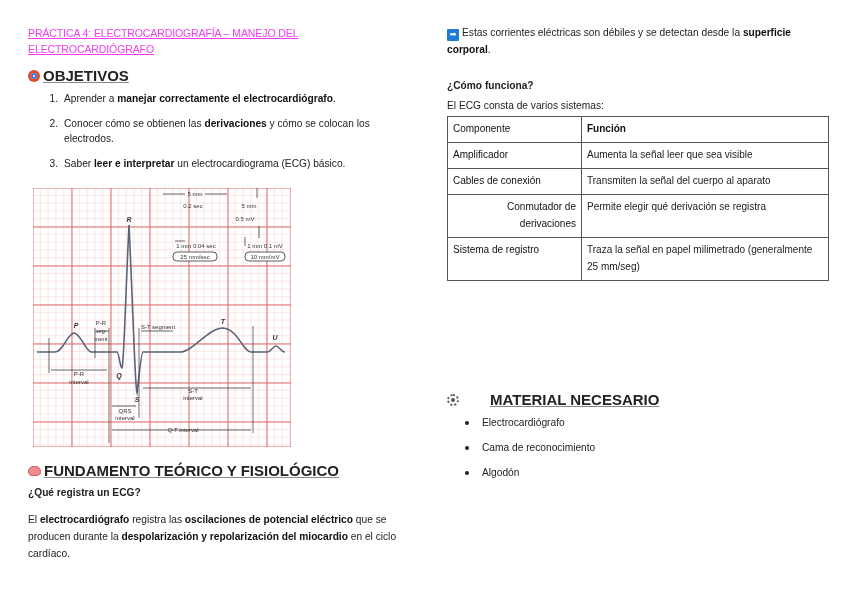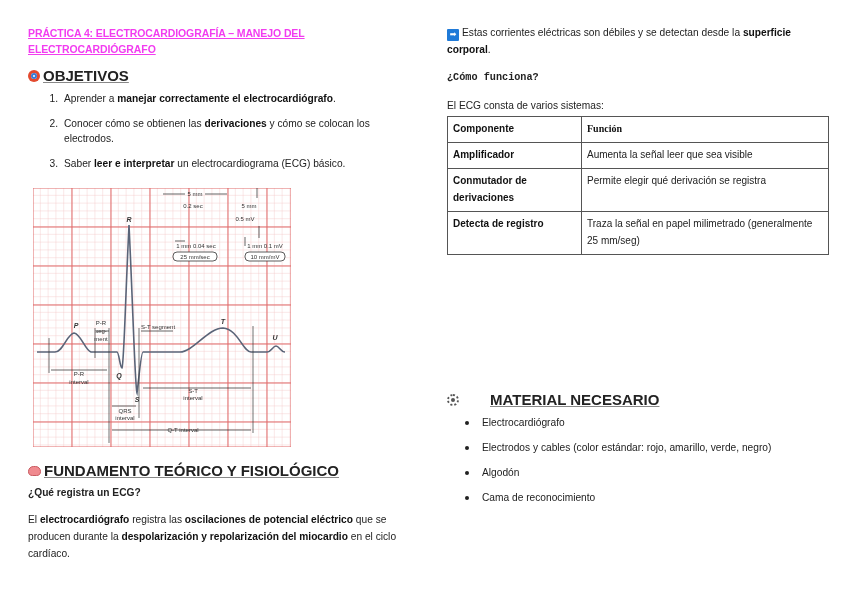--- a/index.html
+++ b/index.html
@@ -1,19 +1,19 @@
 <!DOCTYPE html>
 <html><head>
 <meta charset="utf-8">
 <style>
   html, body { margin: 0; padding: 0; background: #ffffff; }
   body { width: 848px; height: 599px; position: relative; overflow: hidden;
          font-family: "Liberation Sans", "DejaVu Sans", sans-serif; color: #222; }
   .abs { position: absolute; }
-  .title { left: 28px; top: 25px; width: 380px; font-size: 10.5px; font-weight: bold;
+  .title { left: 28px; top: 25px; width: 380px; font-size: 10.5px; font-weight: normal;
            color: #f23cf0; text-decoration: underline; line-height: 16px; letter-spacing: -0.1px; }
   .h2 { font-size: 15px; font-weight: bold; text-decoration: underline; text-decoration-color: #888;
         display: flex; align-items: center; gap: 3px; color: #222; }
   .icon-target { width: 12px; height: 12px; border-radius: 50%; background: #e34a2f;
                  position: relative; display: inline-block; }
   .icon-target::after { content: ""; position: absolute; left: 3px; top: 3px; width: 6px; height: 6px;
                         border-radius: 50%; background: #fff; box-shadow: inset 0 0 0 2px #3a7bd5; }
   .icon-brain { width: 13px; height: 10px; border-radius: 6px 6px 5px 5px; background: #f08a8f;
                 border: 1px solid #c85a60; display: inline-block; box-sizing: border-box; }
   .icon-gear { width: 12px; height: 12px; border-radius: 50%; border: 2px dotted #555;
@@ -25,21 +25,21 @@
                 vertical-align: -1px; margin-right: 3px; }
   .ol { font-size: 10.2px; line-height: 15.5px; }
   .ol .item { position: relative; padding-left: 24px; margin-bottom: 9px; }
   .ol .num { position: absolute; left: 0; width: 18px; text-align: right; }
   b { font-weight: bold; color: #111; }
   .para { font-size: 10.2px; line-height: 17px; }
   .q { font-size: 10.2px; font-weight: bold; }
   table.comp { position: absolute; left: 447px; top: 116px; width: 382px; border-collapse: collapse;
                font-size: 10px; }
   table.comp td { border: 1px solid #555; vertical-align: top; padding: 3px 5px 5px 5px; line-height: 17px; }
-  table.comp td.c1 { width: 123px; font-weight: bold; color: #111; }
+  table.comp td.c1 { width: 123px; font-weight: normal; color: #111; }
   .ul .li { position: relative; padding-left: 35px; font-size: 10.2px; height: 25px; line-height: 14px; }
   .ul .li::before { content: ""; position: absolute; left: 18px; top: 5px; width: 4px; height: 4px;
                     border-radius: 50%; background: #222; }
   .ecg { left: 33px; top: 188px; width: 258px; height: 259px; }
 </style>
 </head>
 <body>
 
 <div class="abs title">PRÁCTICA 4: ELECTROCARDIOGRAFÍA – MANEJO DEL ELECTROCARDIÓGRAFO</div>
 
@@ -153,47 +153,50 @@
 <div class="abs q" style="left:28px; top:487px;">¿Qué registra un ECG?</div>
 
 <div class="abs para" style="left:28px; top:511px; width:385px;">
   <span>El </span><b>electrocardiógrafo</b><span> registra las </span><b>oscilaciones de potencial eléctrico</b><span> que se producen durante la </span><b>despolarización y repolarización del miocardio</b><span> en el ciclo cardíaco.</span>
 </div>
 
 <div class="abs para" style="left:447px; top:24px; width:360px;">
   <span class="icon-arrow">➡</span><span>Estas corrientes eléctricas son débiles y se detectan desde la </span><b>superficie corporal</b><span>.</span>
 </div>
 
-<div class="abs q" style="left:447px; top:72px;font-family:Liberation Mono, monospace;">¿Cómo funciona?</div>
+<div class="abs q" style="left:447px; top:80px;">¿Cómo funciona?</div>
 <div class="abs para" style="left:447px; top:97px;">El ECG consta de varios sistemas:</div>
 
 <table class="comp">
   <tbody>
       <tr>
     <td class="c1">Componente</td>
-    <td style="font-weight:bold;color:#111;font-family:Liberation Serif, serif;">Función</td>
+    <td style="font-weight:bold;color:#111;">Función</td>
   </tr>
   <tr>
     <td class="c1">Amplificador</td>
     <td>Aumenta la señal leer que sea visible</td>
   </tr>
   <tr>
-    <td class="c1" style="height:34px;">Conmutador de derivaciones</td>
+    <td class="c1">Cables de conexión</td>
+    <td>Transmiten la señal del cuerpo al aparato</td>
+  </tr>
+  <tr>
+    <td class="c1" style="height:34px;text-align:right;">Conmutador de derivaciones</td>
     <td>Permite elegir qué derivación se registra</td>
   </tr>
   <tr>
-    <td class="c1">Detecta de registro</td>
+    <td class="c1">Sistema de registro</td>
     <td>Traza la señal en papel milimetrado (generalmente 25 mm/seg)</td>
   </tr>
 </tbody>
   </table>
 
 <div class="abs h2" style="left:447px; top:391px;gap:31px;">
   <span class="icon-gear"></span>
   <span>MATERIAL NECESARIO</span>
 </div>
 
 <div class="abs ul" style="left:447px; top:416px; width:390px;">
   <div class="li">Electrocardiógrafo</div>
-  <div class="li">Electrodos y cables (color estándar: rojo, amarillo, verde, negro)</div>
+  <div class="li">Cama de reconocimiento</div>
   <div class="li">Algodón</div>
-  <div class="li">Cama de reconocimiento</div>
 </div>
 
 </body></html>

